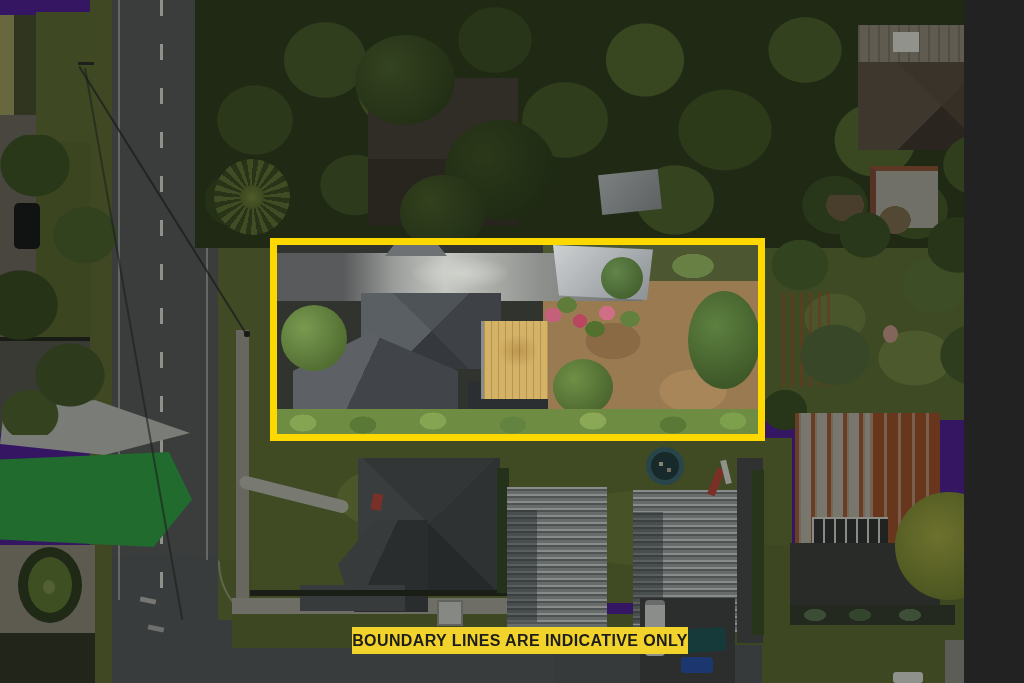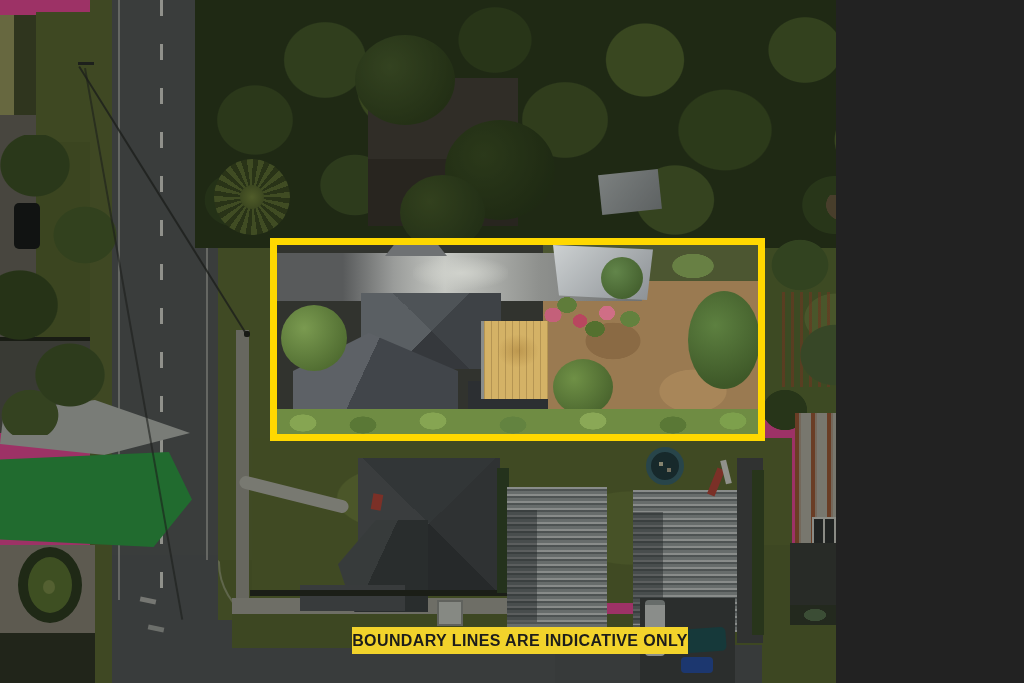--- a/index.html
+++ b/index.html
@@ -1,16 +1,16 @@
 <!DOCTYPE html>
 <html><head>
 <meta charset="utf-8">
 <style>
   html,body{margin:0;padding:0;background:#222;}
-  #canvas{position:relative;width:836px;height:683px;overflow:hidden;background:#ec4899;
+  #canvas{position:relative;width:964px;height:683px;overflow:hidden;background:#4c1d95;
           font-family:"Liberation Sans",sans-serif;}
   .a{position:absolute;}
   .t{border-radius:50%;}
   .dim{background:rgba(6,9,4,.34);pointer-events:none;}
   #boundary-stroke{border:7px solid #ffd800;box-sizing:border-box;}
   #banner{display:flex;align-items:center;justify-content:center;background:#f2d32b;
           color:#1d1d1b;font-weight:bold;font-size:16px;letter-spacing:.4px;white-space:nowrap;}
   .hip{background:conic-gradient(from 45deg at 50% 50%, #3e4246 0 90deg, #35383c 0 180deg, #5a5f63 0 270deg, #4e5357 0 360deg);}
   .hip2{background:conic-gradient(from 45deg at 50% 50%, #45484c 0 90deg, #383b3f 0 180deg, #55595d 0 270deg, #4a4e52 0 360deg);}
   .hipbrown{background:conic-gradient(from 45deg at 50% 50%, #4e4338 0 90deg, #3e352c 0 180deg, #5c5045 0 270deg, #554a3e 0 360deg);}

